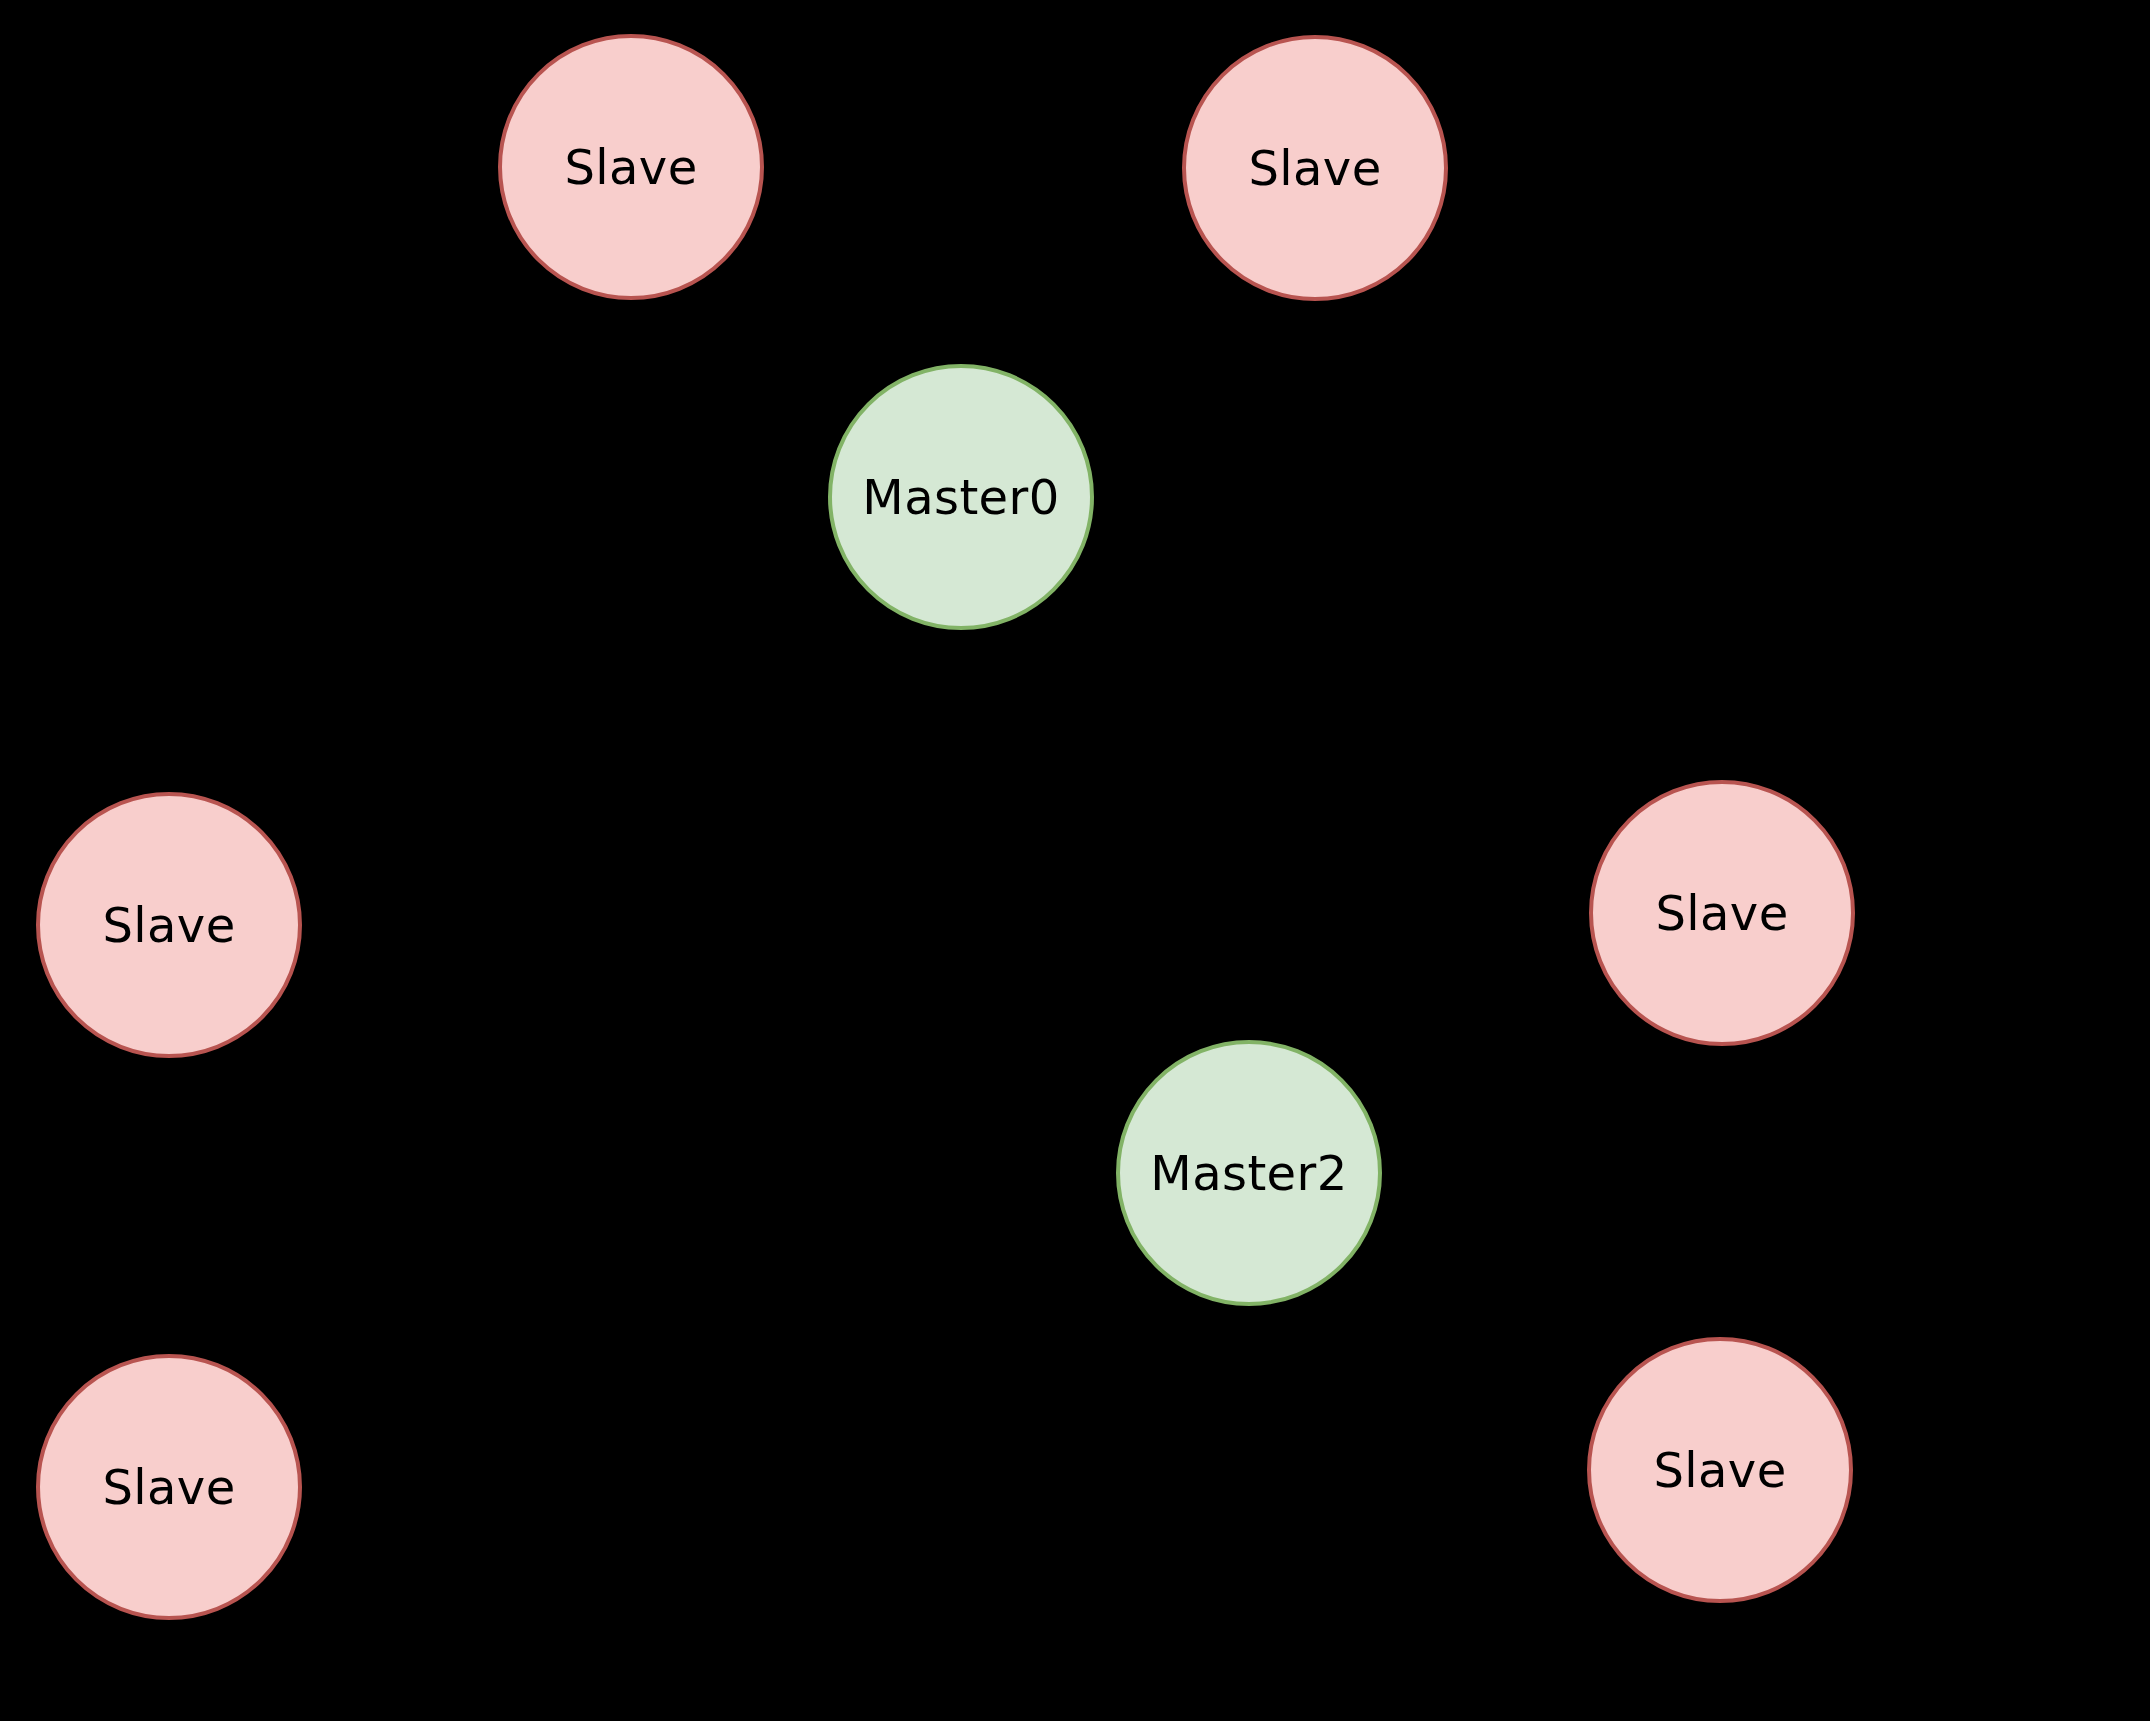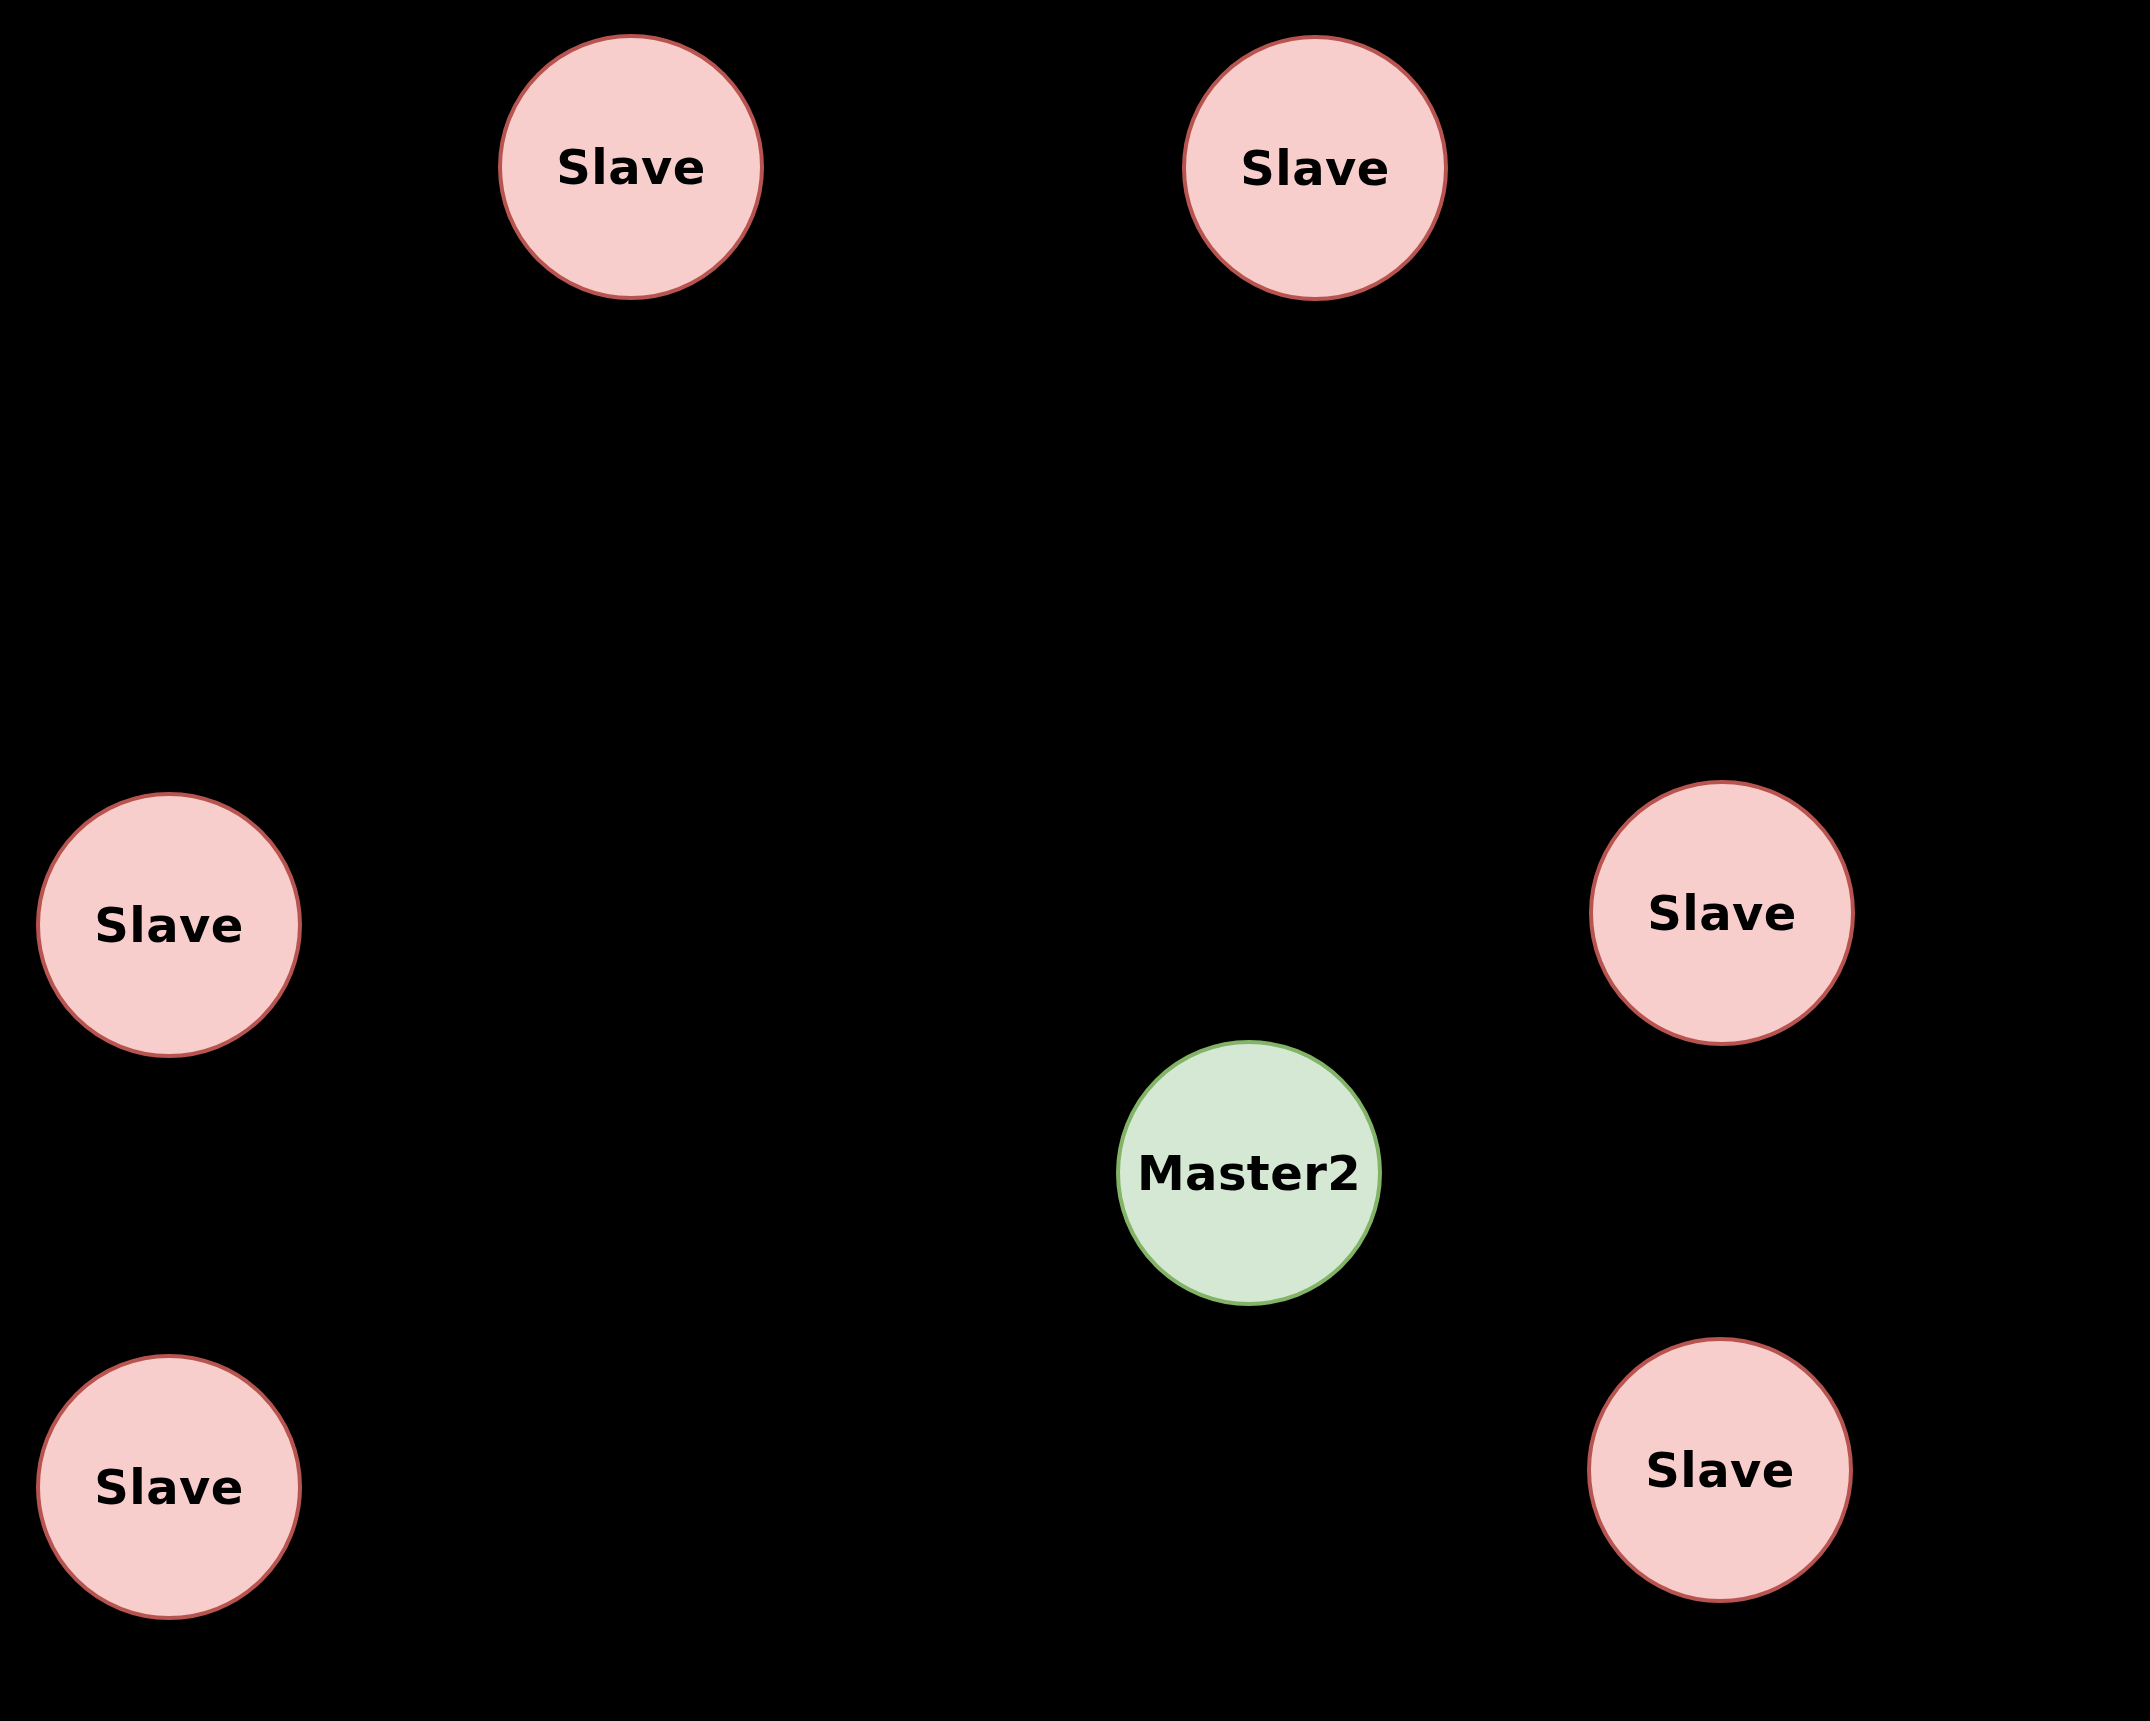--- a/index.html
+++ b/index.html
@@ -32,21 +32,21 @@
     position: absolute;
     box-sizing: border-box;
     border-radius: 50%;
     display: flex;
     align-items: center;
     justify-content: center;
     border-style: solid;
   }
   .node-label {
     font-family: "DejaVu Sans", sans-serif;
-    font-weight: 700;
+    font-weight: 400;
     font-size: 48px;
     line-height: 1;
     color: #000000;
     letter-spacing: 0.4px;
     white-space: nowrap;
     text-align: center;
     user-select: none;
   }
   .node.slave {
     background: #f8cecc;
@@ -84,20 +84,23 @@
   </svg>
 
   <div class="node slave" style="left: 498px; top: 34px; width: 266px; height: 266px;">
     <span class="node-label">Slave</span>
   </div>
 
   <div class="node slave" style="left: 1182px; top: 35px; width: 266px; height: 266px;">
     <span class="node-label">Slave</span>
   </div>
 
+  <div class="node master" style="left: 828px; top: 364px; width: 266px; height: 266px;">
+    <span class="node-label">Master0</span>
+  </div>
 
   <div class="node slave" style="left: 36px; top: 792px; width: 266px; height: 266px;">
     <span class="node-label">Slave</span>
   </div>
 
   <div class="node slave" style="left: 1589px; top: 780px; width: 266px; height: 266px;">
     <span class="node-label">Slave</span>
   </div>
 
 

